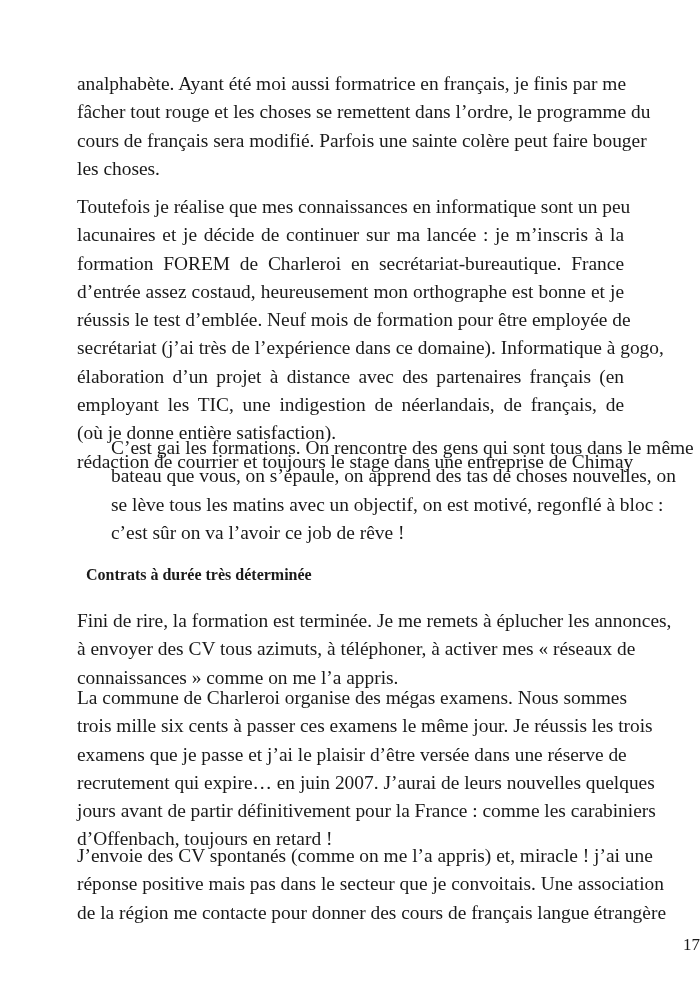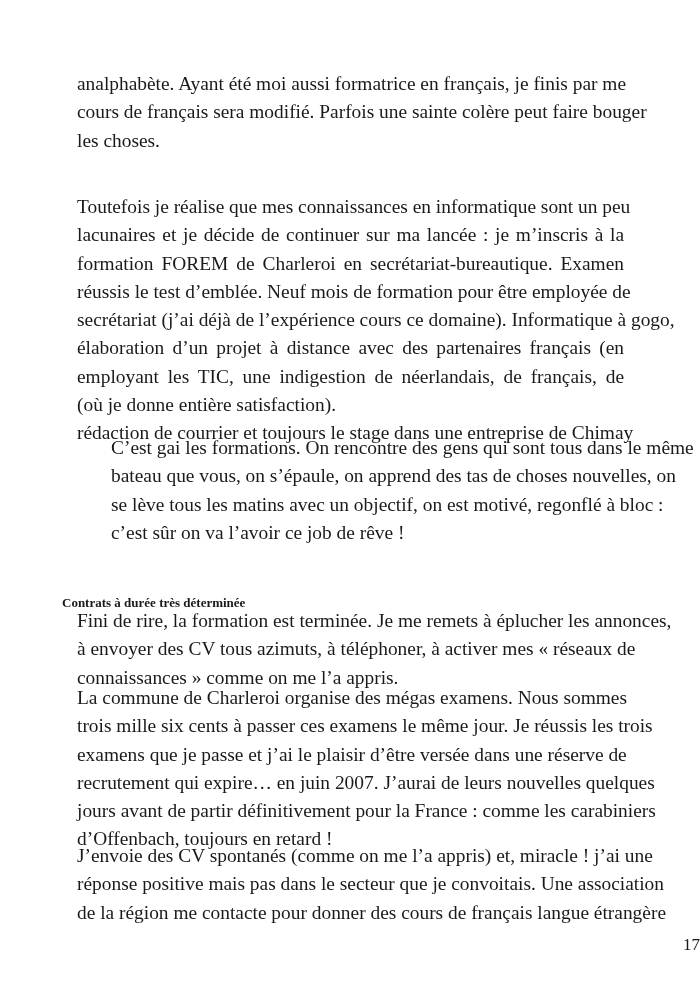--- a/index.html
+++ b/index.html
@@ -32,54 +32,55 @@
       height: 28.3px;
       white-space: nowrap;
       text-align: justify;
       text-align-last: justify;
     }
     .line.last {
       text-align-last: left;
     }
     .heading {
       position: absolute;
-      left: 62px;
-      font-size: 13px;
+      left: 86px;
+      font-size: 16px;
       font-weight: bold;
       line-height: 28px;
       white-space: nowrap;
-      margin-top: 28px;
     }
     .page-number {
       position: absolute;
       left: 0;
       width: 700px;
       top: 934px;
       text-align: right;
       font-size: 17px;
       line-height: 22px;
     }
   </style>
 </head>
 <body>
 
 <div class="page">
 
   <div class="text-block" style="top:70px;">
     <span class="line">analphabète. Ayant été moi aussi formatrice en français, je finis par me</span>
+    <span class="line">fâcher tout rouge et les choses se remettent dans l’ordre, le programme du</span>
     <span class="line">cours de français sera modifié. Parfois une sainte colère peut faire bouger</span>
     <span class="line last">les choses.</span>
   </div>
 
   <div class="text-block" style="top:193px;">
     <span class="line">Toutefois je réalise que mes connaissances en informatique sont un peu</span>
     <span class="line">lacunaires et je décide de continuer sur ma lancée : je m’inscris à la</span>
-    <span class="line">formation FOREM de Charleroi en secrétariat-bureautique. Examen</span>
+    <span class="line">formation FOREM de Charleroi en secrétariat-bureautique. France</span>
+    <span class="line">d’entrée assez costaud, heureusement mon orthographe est bonne et je</span>
     <span class="line">réussis le test d’emblée. Neuf mois de formation pour être employée de</span>
-    <span class="line">secrétariat (j’ai déjà de l’expérience cours ce domaine). Informatique à gogo,</span>
+    <span class="line">secrétariat (j’ai très de l’expérience dans ce domaine). Informatique à gogo,</span>
     <span class="line">élaboration d’un projet à distance avec des partenaires français (en</span>
     <span class="line">employant les TIC, une indigestion de néerlandais, de français, de</span>
     <span class="line last">(où je donne entière satisfaction).</span>
     <span class="line">rédaction de courrier et toujours le stage dans une entreprise de Chimay</span>
   </div>
 
   <div class="text-block" style="top:434px;margin-left:34px;">
     <span class="line">C’est gai les formations. On rencontre des gens qui sont tous dans le même</span>
     <span class="line">bateau que vous, on s’épaule, on apprend des tas de choses nouvelles, on</span>
     <span class="line">se lève tous les matins avec un objectif, on est motivé, regonflé à bloc :</span>

